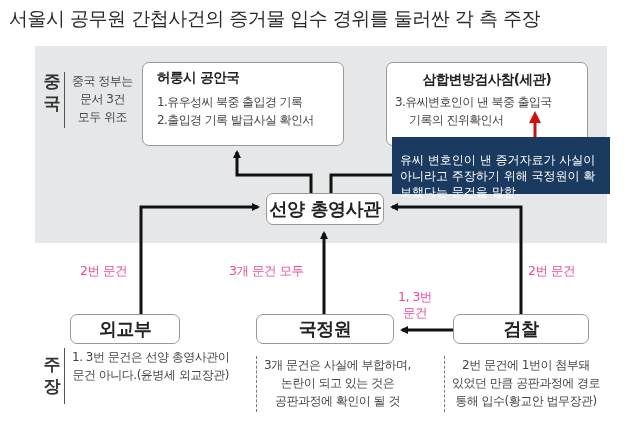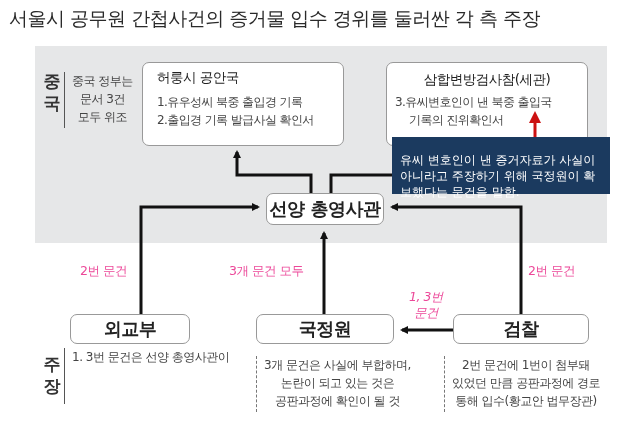--- a/index.html
+++ b/index.html
@@ -9,21 +9,21 @@
   .title { position: absolute; left: 0; top: 6px; width: 549px; text-align: center;
     font-size: 19px; font-weight: normal; color: #2a2a2a; letter-spacing: -0.5px; }
 
   .gray-band { position: absolute; left: 35px; top: 46px; width: 572px; height: 197px; background: #e6e7e8; }
 
   .side-label { position: absolute; font-size: 17px; font-weight: bold; color: #333; line-height: 22px; width: 20px; text-align: center; }
   .side-text { position: absolute; font-size: 12px; color: #444; line-height: 18px; padding-left: 7px; border-left: 1.5px solid #555; letter-spacing: -0.5px; text-align: center; }
   .side-text.dashed { border-left: 1.5px dashed #777; }
 
   .box { position: absolute; background: #fff; border: 1px solid #999; border-radius: 7px; }
-  .box .head { font-size: 13.5px; font-weight: normal; color: #222; letter-spacing: -0.5px; }
+  .box .head { font-size: 13.5px; font-weight: bold; color: #222; letter-spacing: -0.5px; }
   .box .line { font-size: 12px; color: #444; line-height: 18px; letter-spacing: -0.6px; white-space: nowrap; }
 
   .center-label { display: flex; align-items: center; justify-content: center; font-size: 18px; font-weight: bold; color: #222; letter-spacing: -0.5px; }
 
   .edge-label { position: absolute; font-size: 12.5px; color: #ec4899; letter-spacing: -0.5px; white-space: nowrap; line-height: 16px; text-align: center; }
 
   .note { position: absolute; left: 392px; top: 137px; width: 218px; height: 57px; background: #1b3a5f;
     color: #fff; font-size: 12px; line-height: 16px; padding: 15px 8px; letter-spacing: 0; }
   .note span { display: block; white-space: nowrap; }
 
@@ -55,21 +55,21 @@
 <div class="box" style="left:386px; top:62px; width:202px; height:84px; padding:8px 0 0 8px;">
   <div class="head" style="margin-bottom:4px; text-align:center; padding-right:8px;">삼합변방검사참(세관)</div>
   <div class="line">3.유씨변호인이 낸 북중 출입국</div>
   <div class="line" style="padding-left:14px;">기록의 진위확인서</div>
 </div>
 
 <div class="box center-label" style="left:266px; top:193px; width:118px; height:32px;">
   <span>선양 총영사관</span>
 </div>
 
-<div class="box center-label" style="left:70px; top:314px; width:120px; height:30px;">
+<div class="box center-label" style="left:70px; top:314px; width:110px; height:30px;">
   <span>외교부</span>
 </div>
 <div class="box center-label" style="left:256px; top:314px; width:138px; height:30px;">
   <span>국정원</span>
 </div>
 <div class="box center-label" style="left:453px; top:314px; width:136px; height:30px;">
   <span>검찰</span>
 </div>
 
 <svg class="lines" width="629" height="424">
@@ -93,38 +93,39 @@
   <polyline points="521,314 521,207 392,207" fill="none" stroke="#111" stroke-width="3" marker-end="url(#ah)"></polyline>
 
   <polyline points="453,330 402,330" fill="none" stroke="#111" stroke-width="3" marker-end="url(#ah)"></polyline>
 
   <line x1="535" y1="137" x2="535" y2="117" stroke="#cc1111" stroke-width="3" marker-end="url(#ahr)"></line>
 </svg>
 
 <div class="edge-label" style="left:80px; top:263px;">2번 문건</div>
 <div class="edge-label" style="left:229px; top:263px;">3개 문건 모두</div>
 <div class="edge-label" style="left:528px; top:263px;">2번 문건</div>
-<div class="edge-label" style="left:409px; top:289px;font-style:italic;">
+<div class="edge-label" style="left:398px; top:289px;">
   <div>1, 3번</div>
   <div>문건</div>
 </div>
 
 <div class="note">
   <span>유씨 변호인이 낸 증거자료가 사실이</span>
   <span>아니라고 주장하기 위해 국정원이 확</span>
   <span>보했다는 문건을 말함.</span>
 </div>
 
 <div class="side-label" style="left:42px; top:353px;">
   <div>주</div>
   <div>장</div>
 </div>
 
 <div class="side-text" style="left:64px; top:348px; height:56px;">
   <div>1. 3번 문건은 선양 총영사관이</div>
+  <div>문건 아니다.(윤병세 외교장관)</div>
 </div>
 <div class="side-text dashed" style="left:256px; top:356px; height:56px;">
   <div>3개 문건은 사실에 부합하며,</div>
   <div>논란이 되고 있는 것은</div>
   <div>공판과정에 확인이 될 것</div>
 </div>
 <div class="side-text dashed" style="left:444px; top:356px; height:56px;">
   <div>2번 문건에 1번이 첨부돼</div>
   <div>있었던 만큼 공판과정에 경로</div>
   <div>통해 입수(황교안 법무장관)</div>

